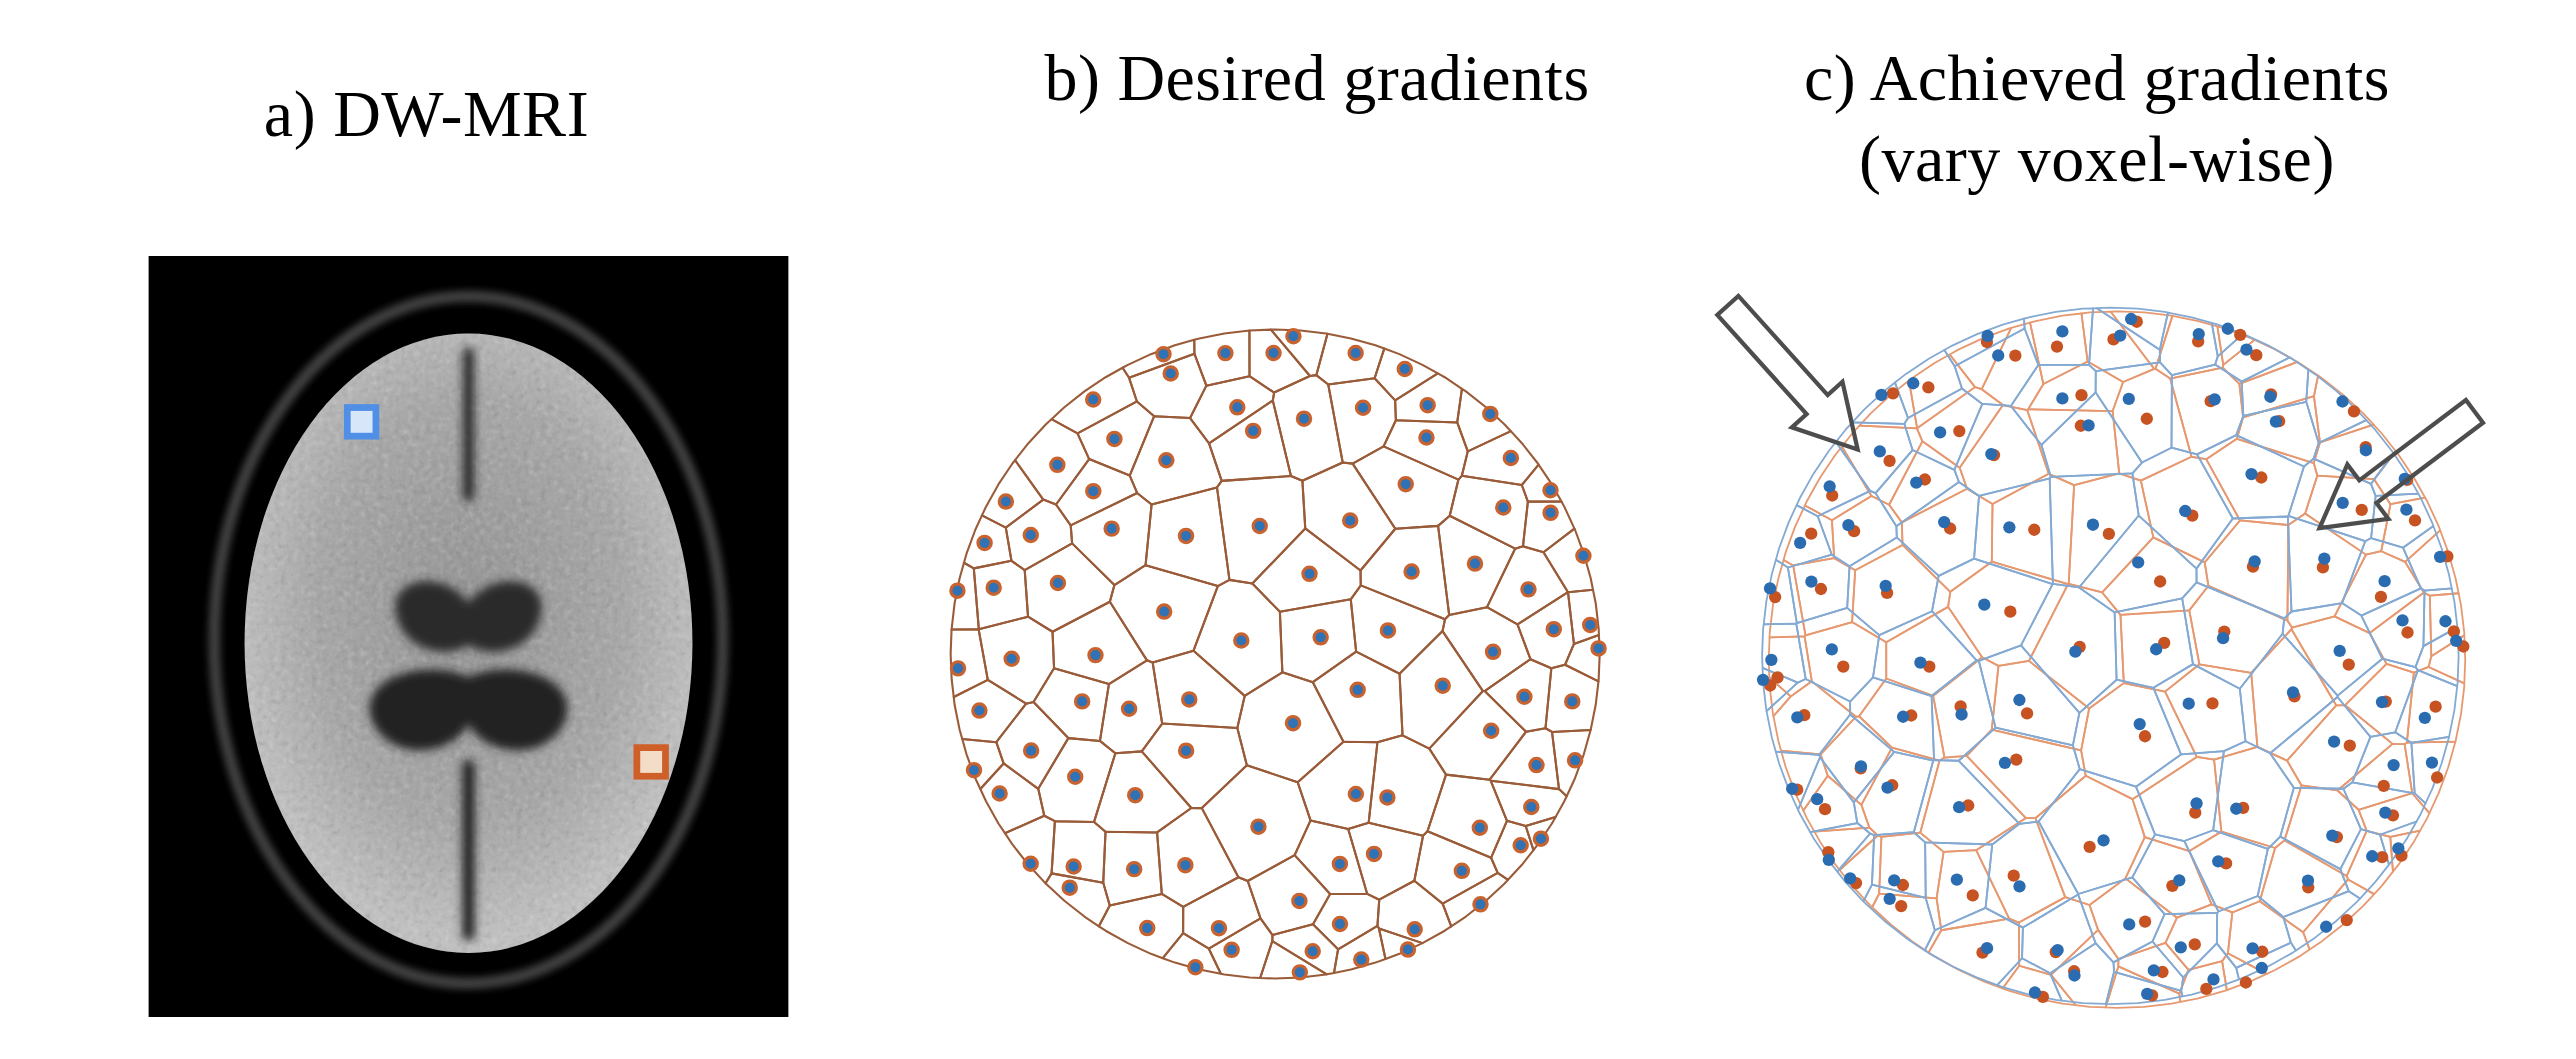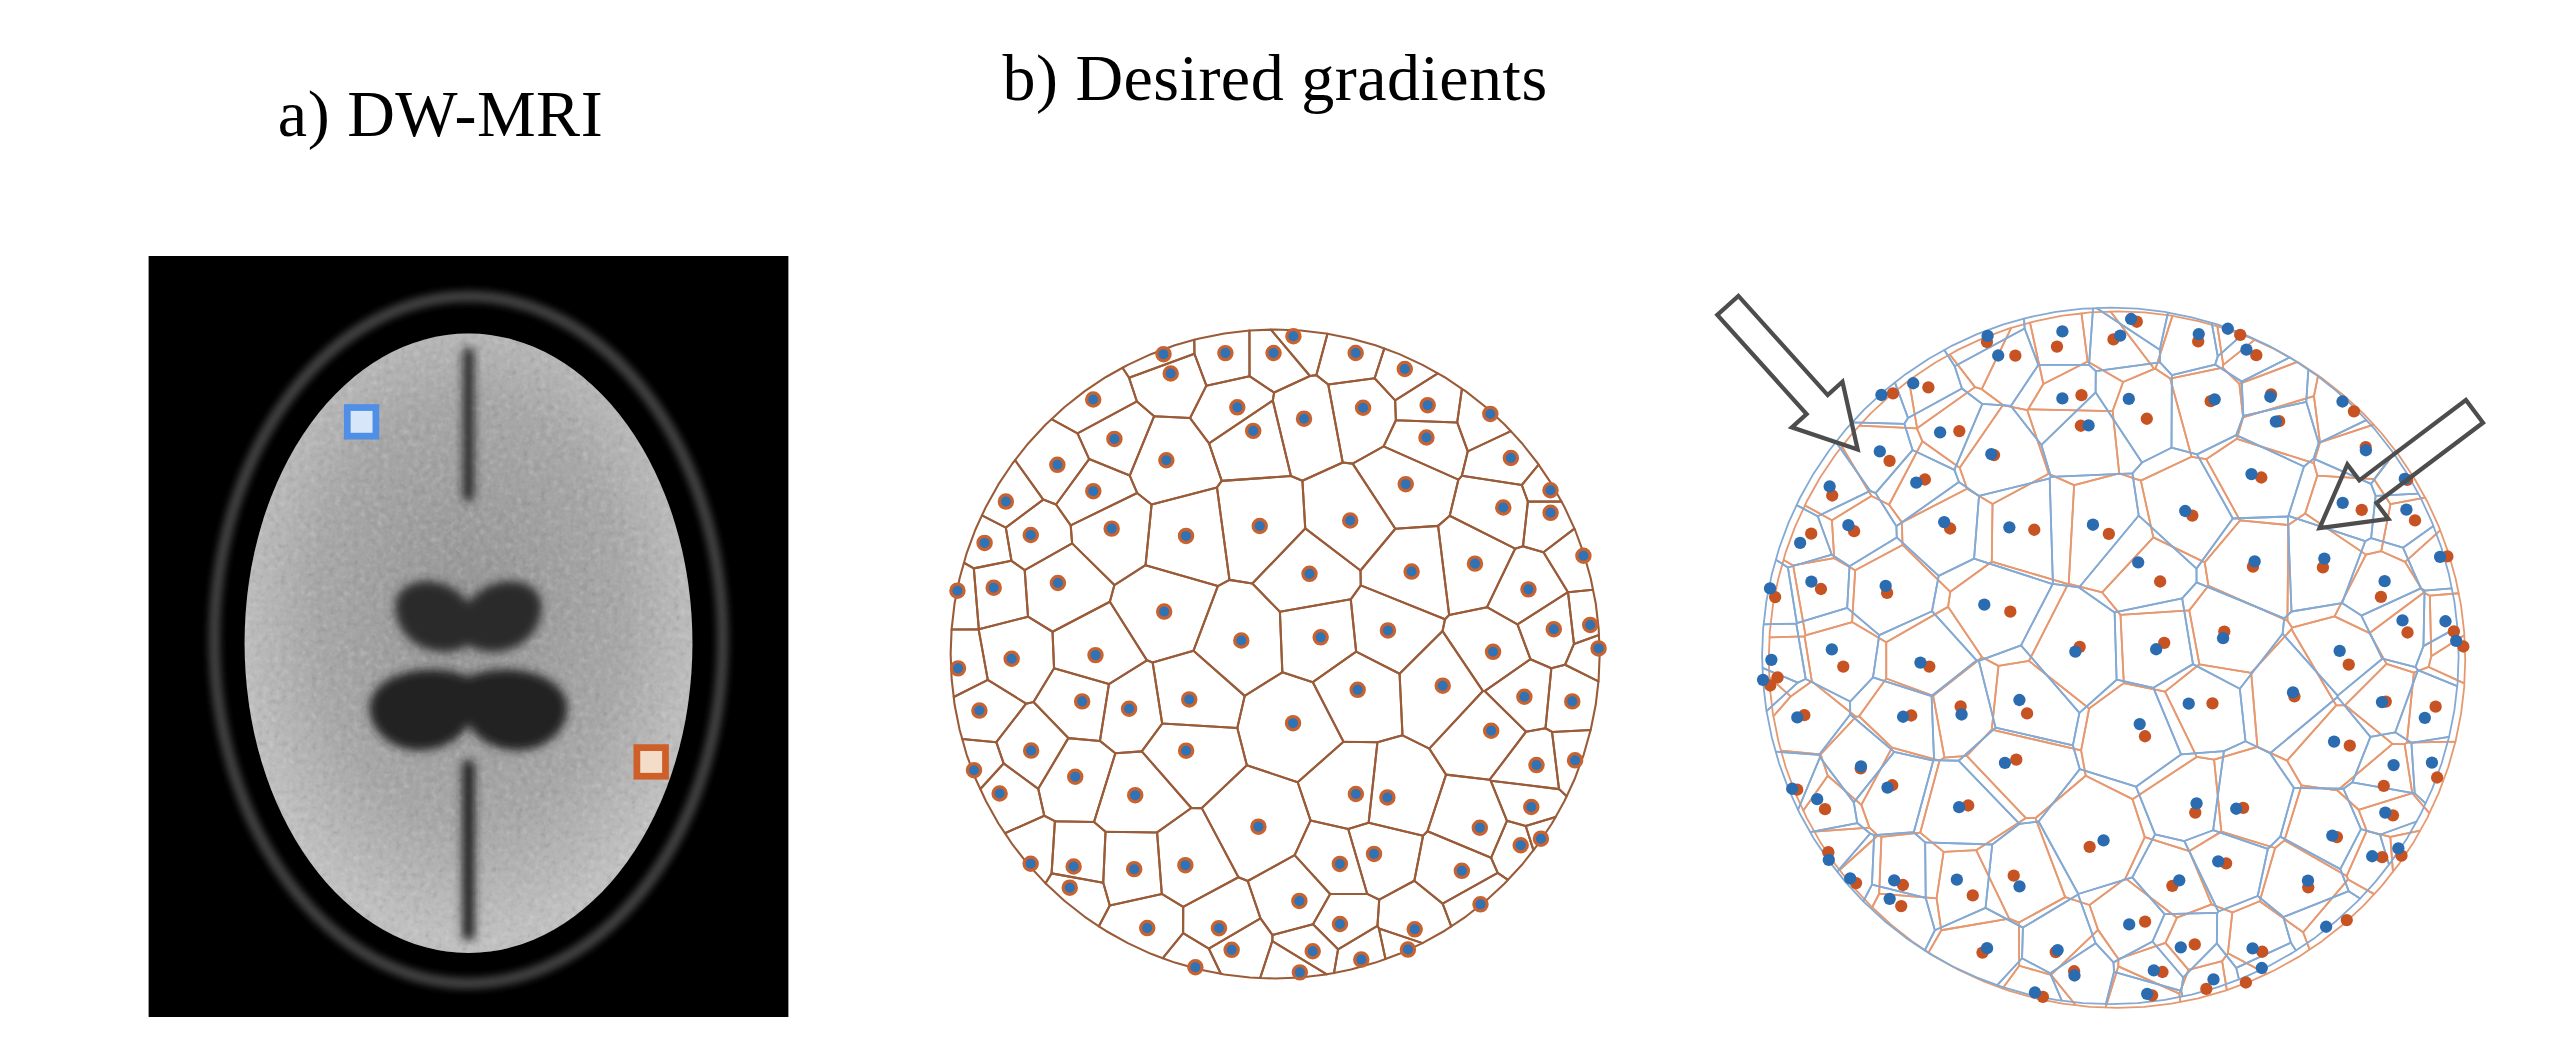--- a/index.html
+++ b/index.html
@@ -6,26 +6,30 @@
   #figure{position:relative;width:2576px;height:1060px;background:#ffffff;overflow:hidden;
           font-family:"Liberation Serif",serif;color:#000;}
   .title{position:absolute;text-align:center;font-size:66px;line-height:1.22;letter-spacing:0.5px;}
   svg.abs{position:absolute;}
 </style>
 </head>
 <body>
 
 <div id="figure">
 
-  <div class="title" style="left:128px;top:74px;width:625px">a) DW-MRI</div>
-
-  <div class="title" style="left:925px;top:38px;width:700px">
+  <div class="title" style="left:114px;top:74px;width:625px">a) DW-MRI</div>
+
+  <div class="title" style="left:967px;top:38px;width:700px">
     <div>b) Desired gradients</div>
   </div>
 
+  <div class="title" style="left:1728px;top:38px;width:738px">
+    <div>c) Achieved gradients</div>
+    <div>(vary voxel-wise)</div>
+  </div>
 
   <svg class="abs" style="left:148px;top:256px" width="641" height="761" viewBox="0 0 380 452">
     <defs>
       <radialGradient id="brainShade" cx="50%" cy="45%" r="62%">
         <stop offset="0%" stop-color="#8d8d8d"></stop>
         <stop offset="55%" stop-color="#a3a3a3"></stop>
         <stop offset="86%" stop-color="#c2c2c2"></stop>
         <stop offset="100%" stop-color="#a9a9a9"></stop>
       </radialGradient>
       <filter id="noiseF" x="0%" y="0%" width="100%" height="100%">

